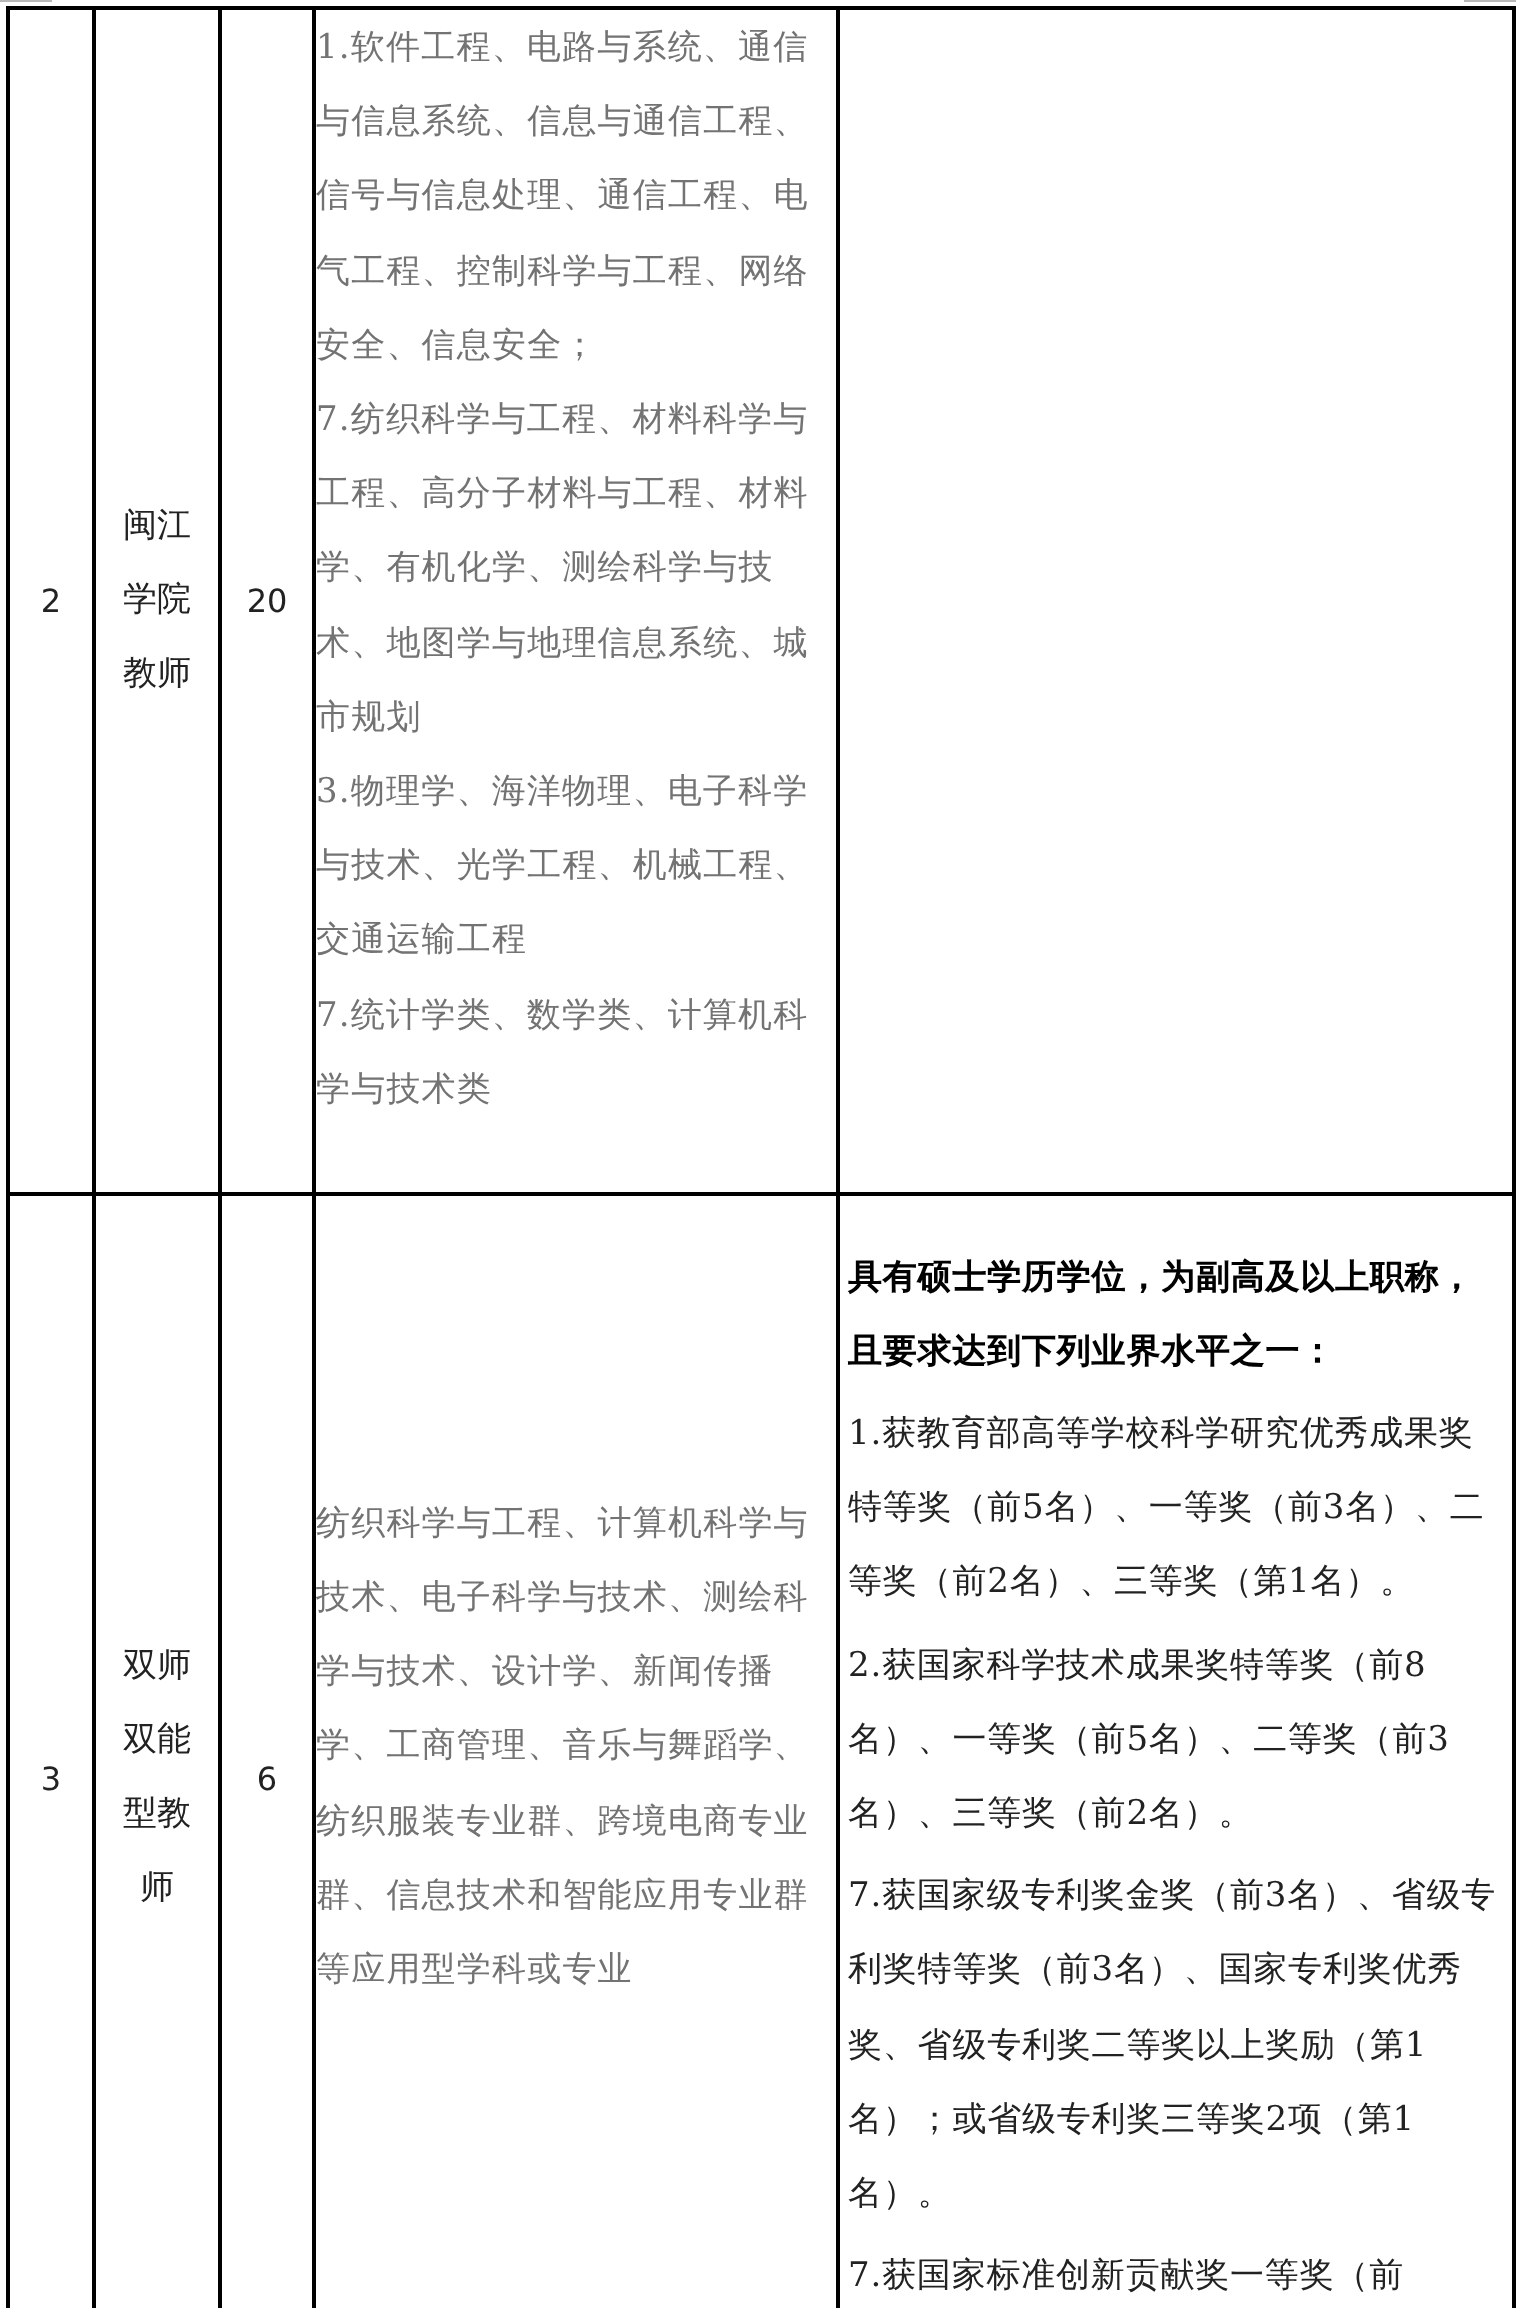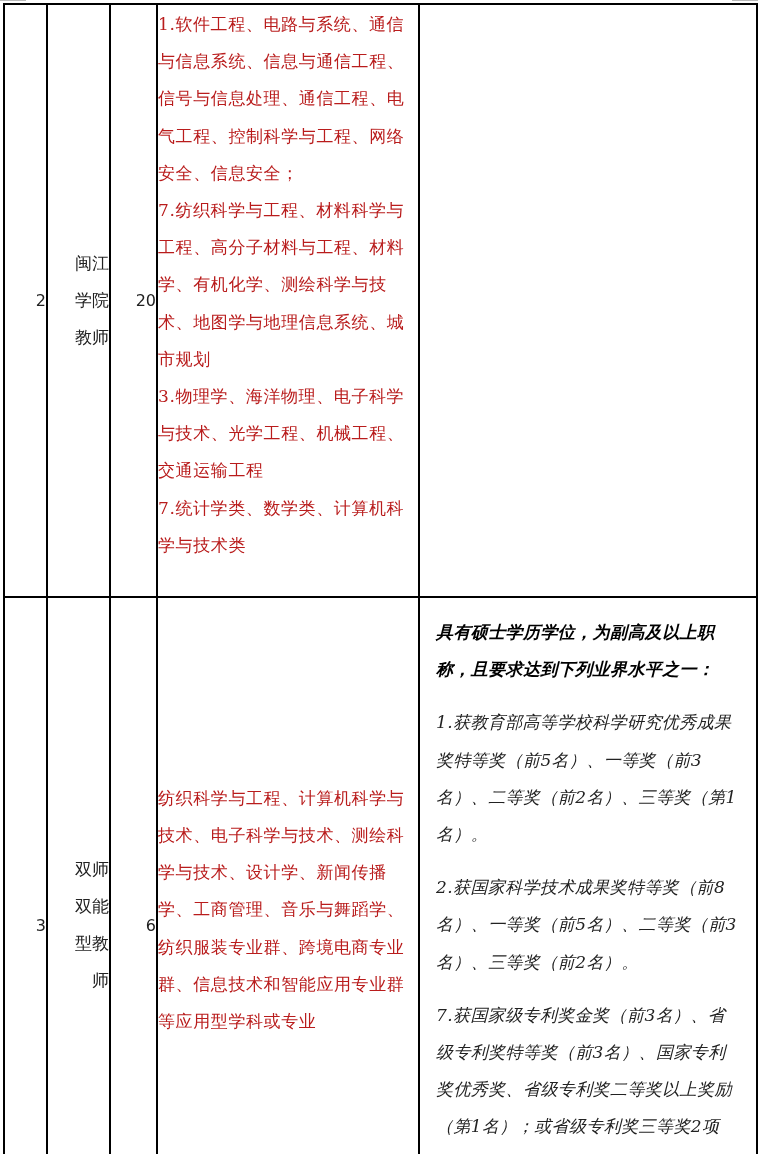--- a/index.html
+++ b/index.html
@@ -9,28 +9,28 @@
   .corner-mark.tl { left: 0; top: 0; width: 26px; }
   .corner-mark.tr { right: 0; top: 0; width: 26px; }
   table.recruit { position: absolute; left: 3px; top: 3px; border-collapse: collapse;
                   table-layout: fixed; width: 753px; }
   table.recruit td { border: 2px solid #000; padding: 0; vertical-align: middle; }
   col.c-no { width: 43px; }
   col.c-pos { width: 63px; }
   col.c-num { width: 47px; }
   col.c-major { width: 262px; }
   col.c-req { width: 338px; }
-  .center { text-align: right; font-size: 17px; line-height: 37px; }
+  .center { text-align: center; font-size: 17px; line-height: 37px; }
   .num { font-family: "DejaVu Sans", "Liberation Sans", sans-serif; font-size: 16px; color: #222; }
   .pos { font-size: 17px; line-height: 37px; color: #222; }
   .pos span { display: block; }
-  .major { font-size: 17px; line-height: 37.2px; padding: 0 6px 0 7px; letter-spacing: 0.6px; color: #b91c1c; }
+  .major { font-size: 17px; line-height: 37.2px; padding: 0 6px 0 7px; letter-spacing: 0.6px; color: #737373; }
   .major p { margin: 0; }
   .req { font-size: 17px; line-height: 37.2px; padding: 0 4px 0 7px; letter-spacing: 0.4px; color: #222; vertical-align: top; }
-  .req p { margin: 16px; font-style: italic; }
+  .req p { margin: 4px; }
   .req .bold { font-weight: bold; color: #000; }
   tr.r2 td { height: 590px; }
   tr.r3 td { height: 552px; }
   .major.r2 { vertical-align: top; padding-top: 1px; }
   .major.r3 { vertical-align: middle; padding-bottom: 30px; }
 </style>
 </head>
 <body>
 
 <div class="corner-mark tl"></div>

